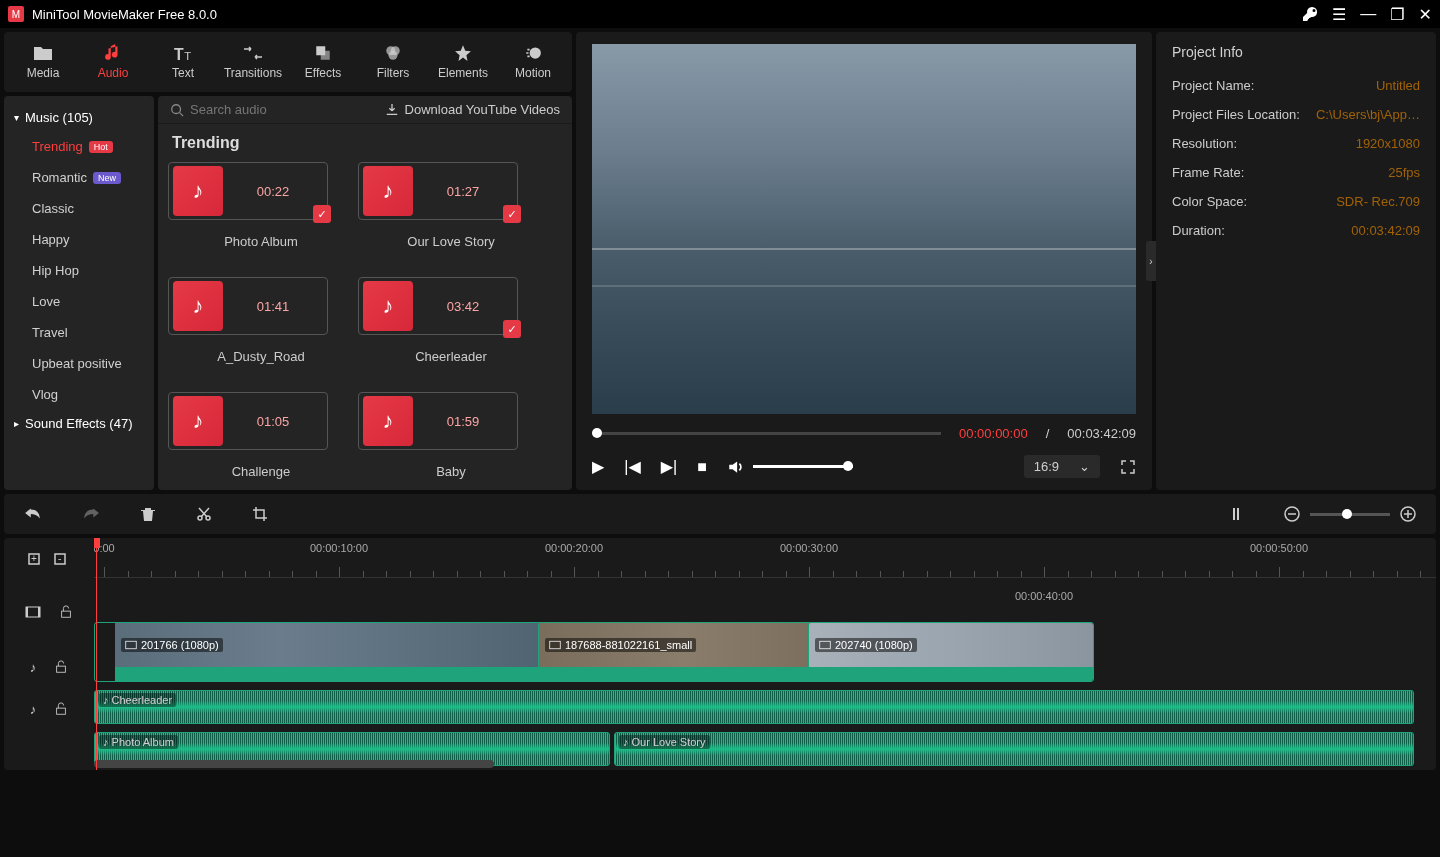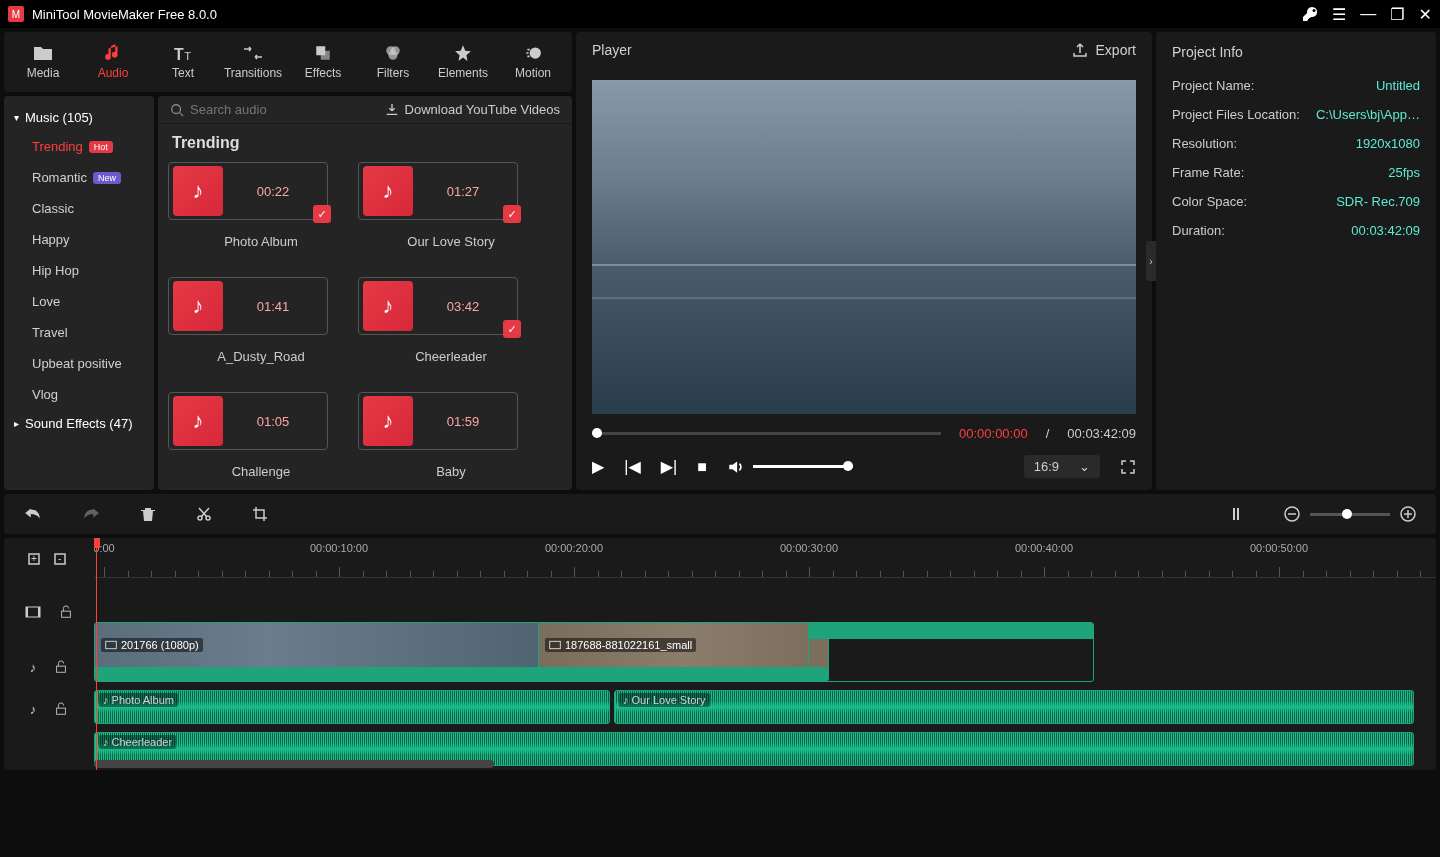--- a/index.html
+++ b/index.html
@@ -60,21 +60,21 @@
 .vol-bar { width: 100px; height: 3px; background: #fff; position: relative; }
 .vol-handle { position: absolute; right: 0; top: -4px; width: 10px; height: 10px; background: #fff; border-radius: 50%; }
 .spacer { flex: 1; }
 .aspect-sel { background: #2a2a2a; padding: 4px 10px; display: flex; align-items: center; gap: 20px; border-radius: 3px; cursor: pointer; }
 .fs-btn { cursor: pointer; }
 
 .info-col { width: 280px; background: #1a1a1a; border-radius: 4px; padding: 12px 16px; position: relative; }
 .info-title { font-size: 14px; margin-bottom: 18px; }
 .info-row { display: flex; margin-bottom: 14px; font-size: 13px; }
 .info-label { flex: 1; color: #ccc; }
-.info-val { color: #5eead4; }
+.info-val { color: #a16207; }
 .collapse-handle { position: absolute; left: -10px; top: 50%; transform: translateY(-50%); width: 10px; height: 40px; background: #2a2a2a; display: flex; align-items: center; justify-content: center; cursor: pointer; font-size: 10px; border-radius: 3px 0 0 3px; }
 
 .toolbar2 { height: 40px; background: #1a1a1a; margin: 0 4px; border-radius: 4px; display: flex; align-items: center; padding: 0 20px; gap: 40px; }
 .tb-btn { color: #ccc; cursor: pointer; font-size: 16px; }
 .tb-spacer { flex: 1; }
 .zoom-row { display: flex; align-items: center; gap: 10px; }
 .zoom-bar { width: 80px; height: 3px; background: #555; position: relative; }
 .zoom-handle { position: absolute; left: 40%; top: -4px; width: 10px; height: 10px; background: #fff; border-radius: 50%; }
 
 .timeline { flex: 1; background: #1a1a1a; margin: 4px; border-radius: 4px; display: flex; }
@@ -312,31 +312,20 @@
                 </div>
                 <div class="card-label">Baby</div>
               </div>
             </div>
         </div>
       </div>
     </div>
   </div>
 
   <div class="player-col">
-    <div class="player-head">
-      <div class="ptitle">Player</div>
-      <div class="export-btn">
-        <span>
-          <svg width="16" height="16" viewBox="0 0 16 16">
-              <path fill="none" stroke="#ccc" stroke-width="1.5" d="M8 11V2m0 0L5 5m3-3l3 3M2 11v3h12v-3"></path>
-            </svg>
-        </span>
-        <span>Export</span>
-      </div>
-    </div>
     <div class="preview">
       <div class="wave-line" style="top:55%"></div>
       <div class="wave-line" style="top:65%;opacity:0.5"></div>
     </div>
     <div class="progress-row">
       <div class="progress-bar">
         <div class="progress-handle"></div>
       </div>
       <span class="time-cur">00:00:00:00</span>
       <span> / </span>
@@ -547,21 +536,21 @@
         <div class="ruler-tick big" style="left: 715px;"></div>
         <div class="ruler-tick" style="left: 738.5px;"></div>
         <div class="ruler-tick" style="left: 762px;"></div>
         <div class="ruler-tick" style="left: 785.5px;"></div>
         <div class="ruler-tick" style="left: 809px;"></div>
         <div class="ruler-tick" style="left: 832.5px;"></div>
         <div class="ruler-tick" style="left: 856px;"></div>
         <div class="ruler-tick" style="left: 879.5px;"></div>
         <div class="ruler-tick" style="left: 903px;"></div>
         <div class="ruler-tick" style="left: 926.5px;"></div>
-        <div class="ruler-label" style="left: 950px;">00:00:40:00</div>
+        <div class="ruler-label" style="left: 950px; margin-top: 48px;">00:00:40:00</div>
         <div class="ruler-tick big" style="left: 950px;"></div>
         <div class="ruler-tick" style="left: 973.5px;"></div>
         <div class="ruler-tick" style="left: 997px;"></div>
         <div class="ruler-tick" style="left: 1020.5px;"></div>
         <div class="ruler-tick" style="left: 1044px;"></div>
         <div class="ruler-tick" style="left: 1067.5px;"></div>
         <div class="ruler-tick" style="left: 1091px;"></div>
         <div class="ruler-tick" style="left: 1114.5px;"></div>
         <div class="ruler-tick" style="left: 1138px;"></div>
         <div class="ruler-tick" style="left: 1161.5px;"></div>
@@ -569,52 +558,57 @@
         <div class="ruler-tick big" style="left: 1185px;"></div>
         <div class="ruler-tick" style="left: 1208.5px;"></div>
         <div class="ruler-tick" style="left: 1232px;"></div>
         <div class="ruler-tick" style="left: 1255.5px;"></div>
         <div class="ruler-tick" style="left: 1279px;"></div>
         <div class="ruler-tick" style="left: 1302.5px;"></div>
         <div class="ruler-tick" style="left: 1326px;"></div>
       </div>
     <div class="tracks">
       <div class="track-row" id="video-track" style="margin-top:40px">
-          <div class="clip clip-vid" style="left: 0px; width: 516px;">
+          <div class="clip clip-vid" style="left: 0px; width: 516px; padding-left: 20px;">
             <div class="clip-vid-body ">
               <span class="clip-label"><svg width="12" height="12" viewBox="0 0 16 16">
                   <rect x="1" y="3" width="14" height="10" fill="none" stroke="#fff"></rect>
                 </svg>201766 (1080p)</span>
             </div>
             <div class="clip-green"></div>
           </div>
           <div class="clip clip-vid" style="left: 444px; width: 291px;">
             <div class="clip-vid-body rail">
               <span class="clip-label"><svg width="12" height="12" viewBox="0 0 16 16">
                   <rect x="1" y="3" width="14" height="10" fill="none" stroke="#fff"></rect>
                 </svg>187688-881022161_small</span>
             </div>
             <div class="clip-green"></div>
           </div>
           <div class="clip clip-vid" style="left: 714px; width: 286px;">
+            <div class="clip-vid-body mtn">
+              <span class="clip-label"><svg width="12" height="12" viewBox="0 0 16 16">
+                  <rect x="1" y="3" width="14" height="10" fill="none" stroke="#fff"></rect>
+                </svg>202740 (1080p)</span>
+            </div>
             <div class="clip-green"></div>
+          </div>
+        </div>
+      <div class="track-row small" id="audio-track-2">
+          <div class="audio-clip" style="left: 0px; width: 1320px;">
+            <div class="audio-wave"></div>
+            <div class="audio-label">♪ Cheerleader</div>
           </div>
         </div>
       <div class="track-row small" id="audio-track-1">
           <div class="audio-clip" style="left: 0px; width: 516px;">
             <div class="audio-wave"></div>
             <div class="audio-label">♪ Photo Album</div>
           </div>
           <div class="audio-clip" style="left: 520px; width: 800px;">
             <div class="audio-wave"></div>
             <div class="audio-label">♪ Our Love Story</div>
           </div>
         </div>
-      <div class="track-row small" id="audio-track-2">
-          <div class="audio-clip" style="left: 0px; width: 1320px;">
-            <div class="audio-wave"></div>
-            <div class="audio-label">♪ Cheerleader</div>
-          </div>
-        </div>
     </div>
     <div class="hscroll"></div>
   </div>
 </div>
 
 </body></html>

